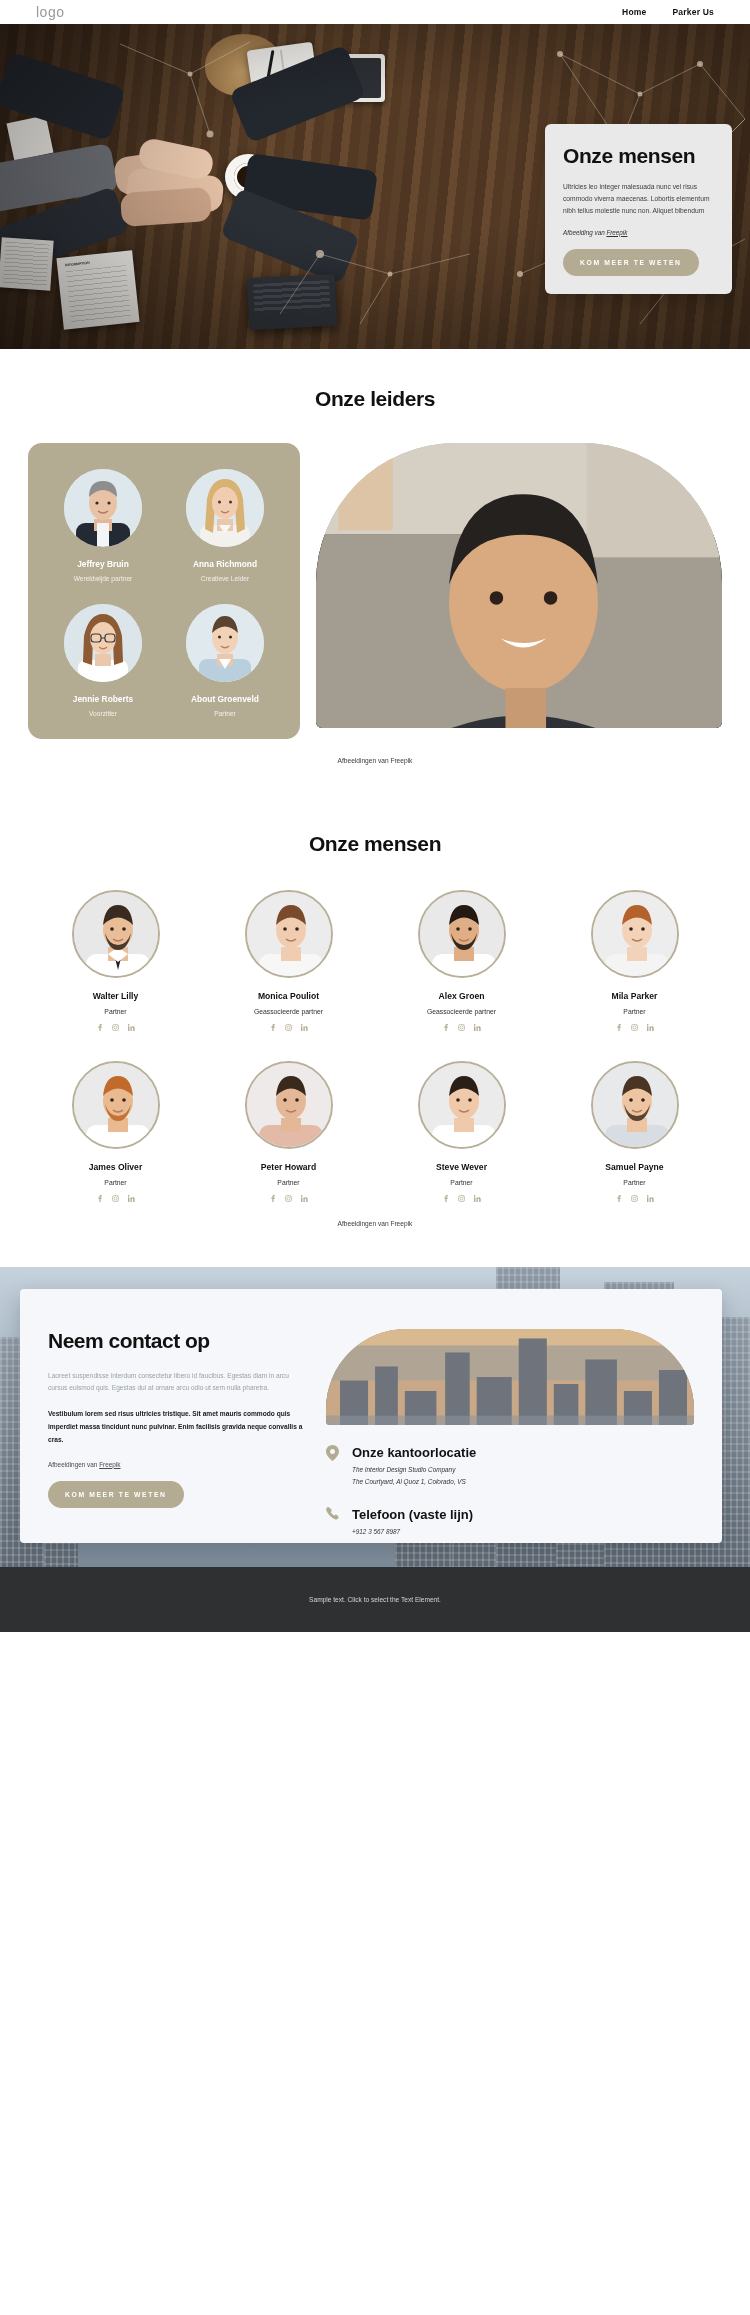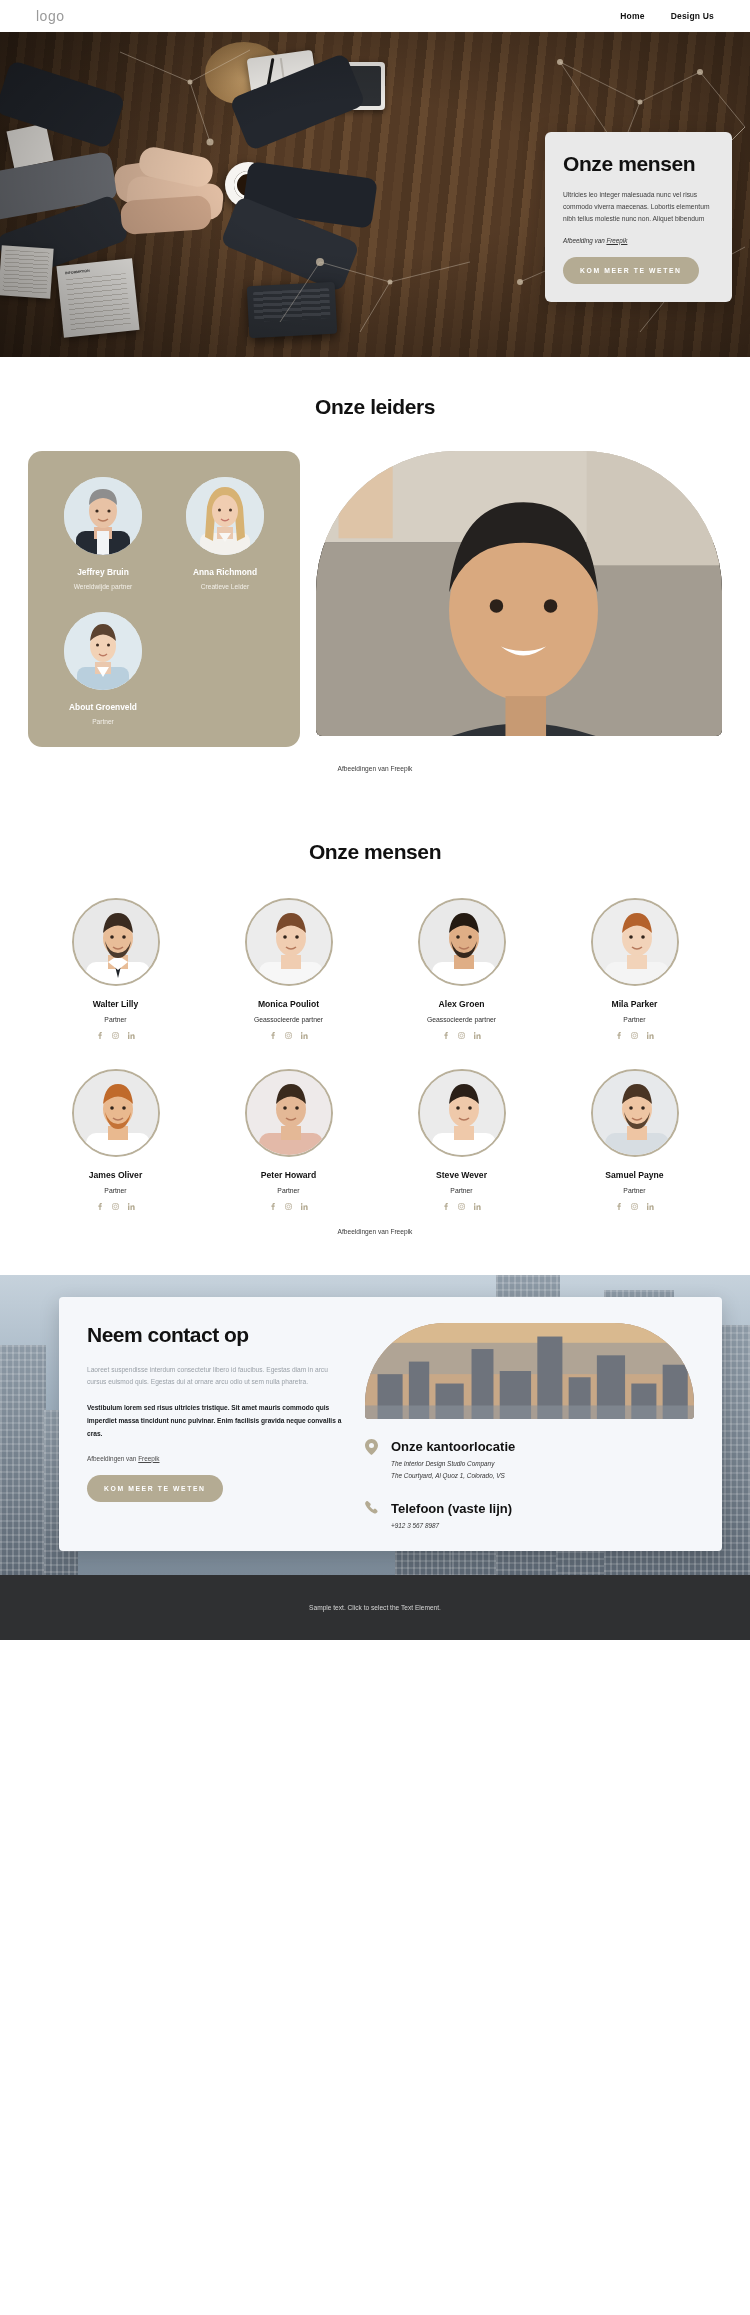--- a/index.html
+++ b/index.html
@@ -7,21 +7,21 @@
   body {
     font-family:"Liberation Sans", sans-serif;
     background:#ffffff;
     color:#1b1b1b;
     -webkit-font-smoothing:antialiased;
   }
   .page { width:750px; position:relative; overflow:hidden; }
 
   
   .header {
-    height:32px; background:#fff;
+    height:24px; background:#fff;
     display:flex; align-items:center; justify-content:space-between;
     padding:0 36px;
     gap:12px;
   }
   .logo { font-size:14px; color:#9a9a9a; letter-spacing:.5px; font-weight:400; }
   .nav { display:flex; gap:26px; }
   .nav a { font-size:8.5px; font-weight:700; color:#111; text-decoration:none; letter-spacing:.2px; }
 
   
   .hero { position:relative; height:325px; overflow:hidden; background:#3a2a1c; }
@@ -144,23 +144,22 @@
   .city {
     position:absolute; inset:0;
     background:linear-gradient(180deg,#c6d2dc 0%, #9fb0bf 45%, #7b8a98 100%);
   }
   .bld { position:absolute; bottom:0; background:linear-gradient(180deg,#8d9aa6,#5d6874); }
   .bld:after { content:""; position:absolute; inset:0;
     background:repeating-linear-gradient(90deg, rgba(255,255,255,.18) 0 2px, transparent 2px 6px),
                repeating-linear-gradient(180deg, rgba(255,255,255,.14) 0 2px, transparent 2px 7px); }
   .contact-card {
     position:absolute; left:20px; right:28px; top:22px; bottom:24px;
-    background:#f5f7fa; border-radius:4px; display:flex; padding:26px 28px;
+    background:#f5f7fa; border-radius:4px; display:flex; padding:40px 28px;
     box-shadow:0 6px 20px rgba(0,0,0,.18);
-    margin-left:39px;
   }
   .contact-left { width:258px; flex:0 0 258px; }
   .contact-left h2 { font-size:21px; font-weight:700; line-height:1.12; letter-spacing:-.5px; color:#111; }
   .contact-left p.muted { margin-top:17px; font-size:6.6px; line-height:1.95; color:#9aa1a8; }
   .contact-left p.strong { margin-top:13px; font-size:6.6px; line-height:1.95; color:#15181b; font-weight:700; }
   .contact-left .credit2 { margin-top:14px; font-size:6.4px; color:#4a4a4a; }
   .contact-left .credit2 u { text-decoration:underline; }
   .contact-right { flex:1; padding-left:20px; }
   .city-thumb {
     width:100%; height:96px; border-radius:80px 80px 4px 4px; overflow:hidden; position:relative;
@@ -177,21 +176,21 @@
 </style>
 </head>
 <body>
 
 <div class="page">
 
   <div class="header">
     <div class="logo">logo</div>
     <nav class="nav">
       <a href="#">Home</a>
-      <a href="#">Design Us</a>
+      <a href="#">Parker Us</a>
     </nav>
   </div>
 
   <div class="hero">
     <div class="hero-photo">
       <div class="wood"></div>
       <div class="paper2"></div>
       <div class="hair"></div>
       <div class="notebook"></div>
       <div class="pen"></div>
@@ -291,20 +290,37 @@
                 <circle cx="33.5" cy="33" r="1.5" fill="#4a3528"></circle>
                   <circle cx="44.5" cy="33" r="1.5" fill="#4a3528"></circle>
                 <path d="M35 42 q4 3.5 8 0" stroke="#c4766a" stroke-width="1.4" fill="none"></path>
                 <path d="M33 56 l6 9 l6 -9" fill="#f8f7f4"></path>
               </svg>
             </div>
             <div class="name">Anna Richmond</div>
             <div class="role">Creatieve Leider</div>
           </div>
 
+          <div class="lead">
+            <div class="avatar">
+              <svg width="78" height="78" viewBox="0 0 78 78">
+                <rect width="78" height="78" fill="#dbe5ea"></rect>
+                <rect x="14" y="56" width="50" height="28" rx="8" fill="#ffffff"></rect>
+                <rect x="31" y="50" width="16" height="12" fill="#eac8ae"></rect>
+                <path d="M20 32 q5 -22 19 -22 q14 0 19 22 l1 26 l-9 3 l-1 -24 l-20 0 l-1 24 l-9 -3Z" fill="#8c5a33"></path>
+                <ellipse cx="39" cy="34" rx="13" ry="16" fill="#f1cfb3"></ellipse>
+                <rect x="27" y="30" width="10" height="8" rx="3" fill="none" stroke="#3b3b3b" stroke-width="1.2"></rect>
+                <rect x="41" y="30" width="10" height="8" rx="3" fill="none" stroke="#3b3b3b" stroke-width="1.2"></rect>
+                <path d="M37 34 h4" stroke="#3b3b3b" stroke-width="1.2"></path>
+                <path d="M35 43 q4 3.5 8 0" stroke="#c4766a" stroke-width="1.4" fill="none"></path>
+              </svg>
+            </div>
+            <div class="name">Jennie Roberts</div>
+            <div class="role">Voorzitter</div>
+          </div>
 
           <div class="lead">
             <div class="avatar">
               <svg width="78" height="78" viewBox="0 0 78 78">
                 <rect width="78" height="78" fill="#dfe9ee"></rect>
                 <rect x="13" y="55" width="52" height="29" rx="8" fill="#b9cfdd"></rect>
                 <rect x="31" y="50" width="16" height="12" fill="#eac8ae"></rect>
                 <ellipse cx="39" cy="34" rx="13" ry="16" fill="#f2d2b6"></ellipse>
                 <path d="M26 29 q13 -13 26 0 q-2 -17 -13 -17 q-11 0 -13 17Z" fill="#5c4330"></path>
                 <circle cx="33.5" cy="33" r="1.5" fill="#3c2a1e"></circle>

